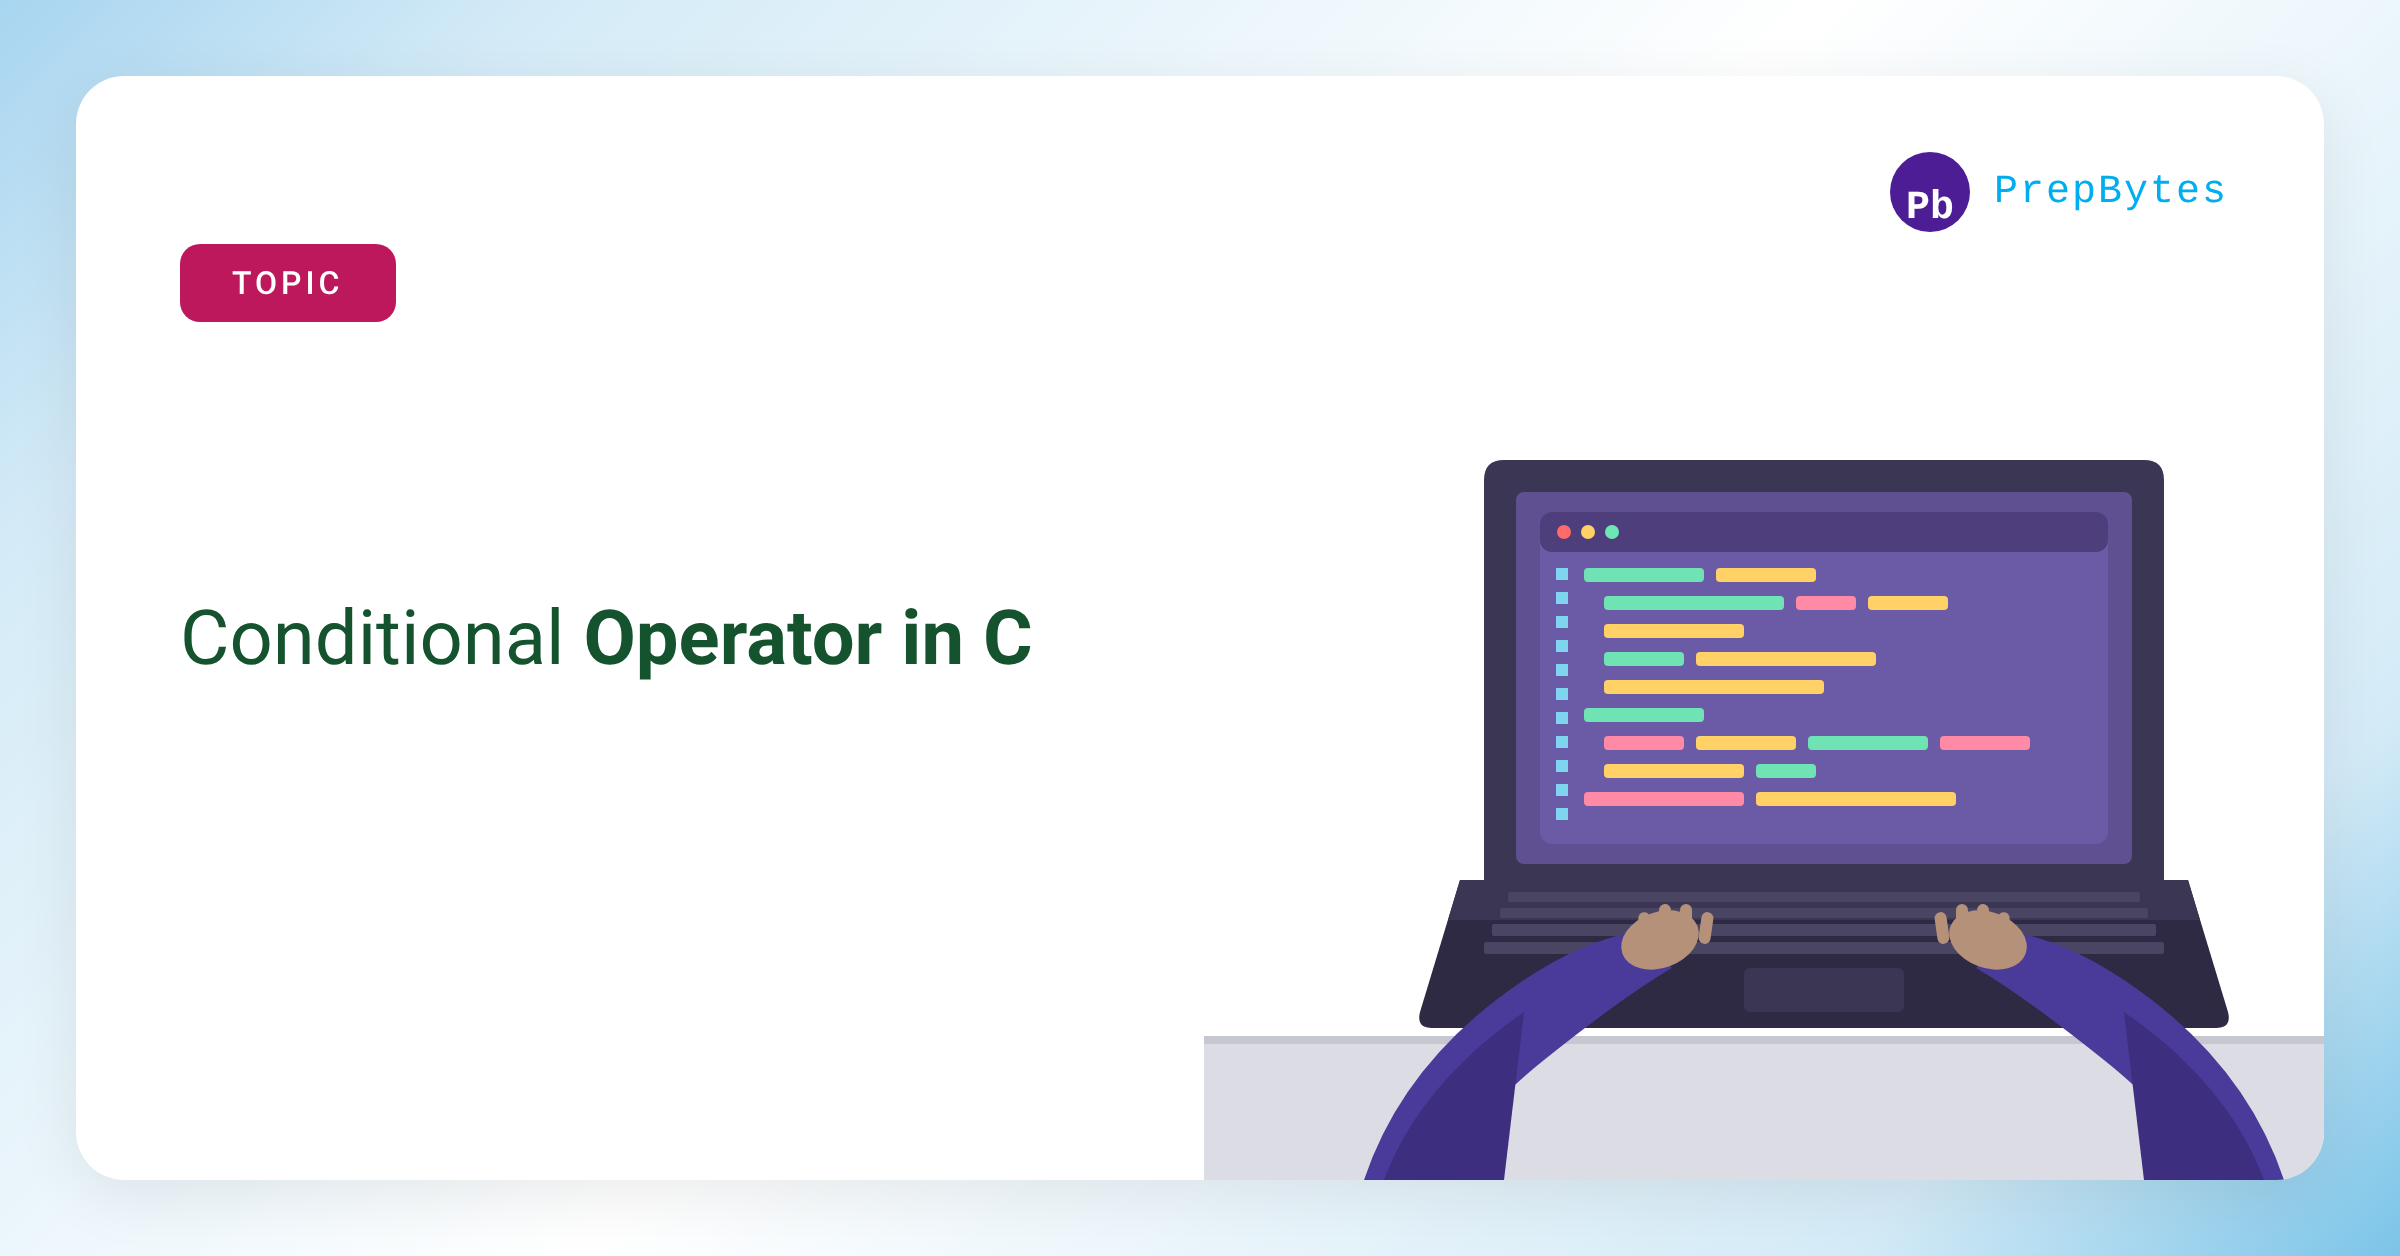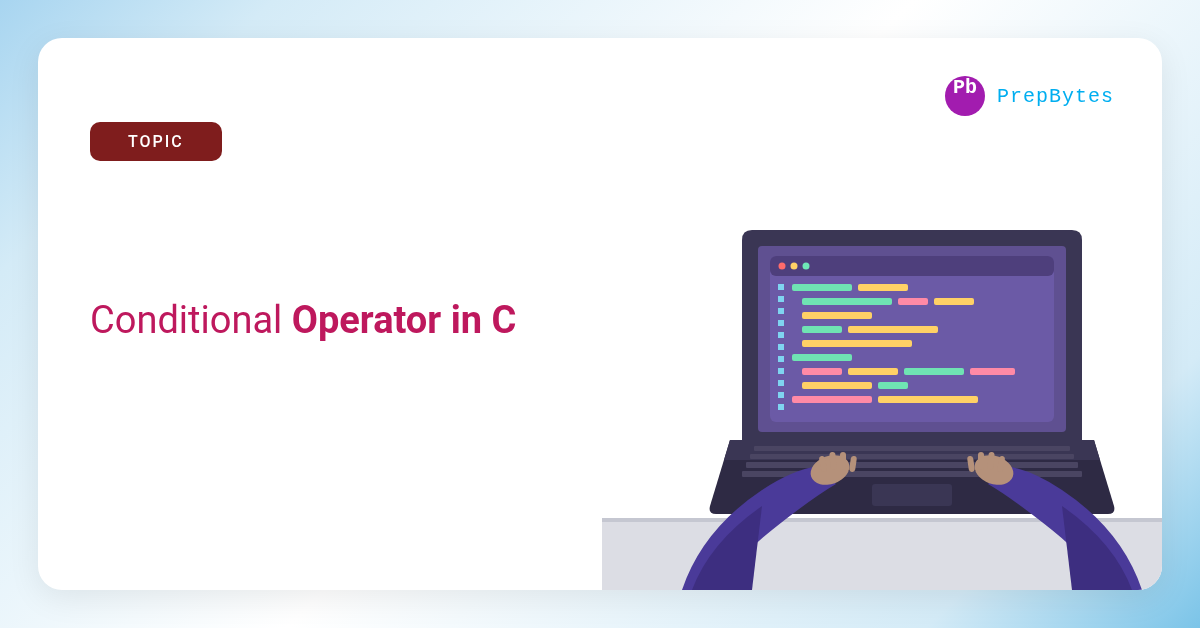--- a/index.html
+++ b/index.html
@@ -19,53 +19,53 @@
       background: #ffffff;
       border-radius: 24px;
       position: relative;
       box-shadow: 0 8px 32px rgba(0,0,0,0.08);
       overflow: hidden;
     }
     .topic-badge {
       position: absolute;
       top: 84px;
       left: 52px;
-      background: #7f1d1d;
+      background: #be185d;
       color: #ffffff;
       font-size: 16px;
       font-weight: 500;
       letter-spacing: 2px;
-      padding: 10px 38px;
+      padding: 10px 26px;
       border-radius: 10px;
     }
     .title {
       position: absolute;
       top: 258px;
       left: 52px;
       font-size: 38px;
-      color: #be185d;
+      color: #14532d;
       line-height: 1.3;
     }
     .title .light { font-weight: 400; }
     .title .bold { font-weight: 700; }
     .brand {
       position: absolute;
       top: 38px;
       right: 48px;
       display: flex;
       align-items: center;
       gap: 12px;
     }
     .brand-logo {
       width: 40px;
       height: 40px;
       border-radius: 50%;
-      background: #a21caf;
+      background: #4c1d95;
       display: flex;
-      align-items: flex-start;
+      align-items: flex-end;
       justify-content: center;
       color: #fff;
       font-family: 'Courier New', monospace;
       font-weight: 600;
       font-size: 20px;
     }
     .brand-name {
       font-family: 'Courier New', monospace;
       font-size: 20px;
       color: #00aef0;

